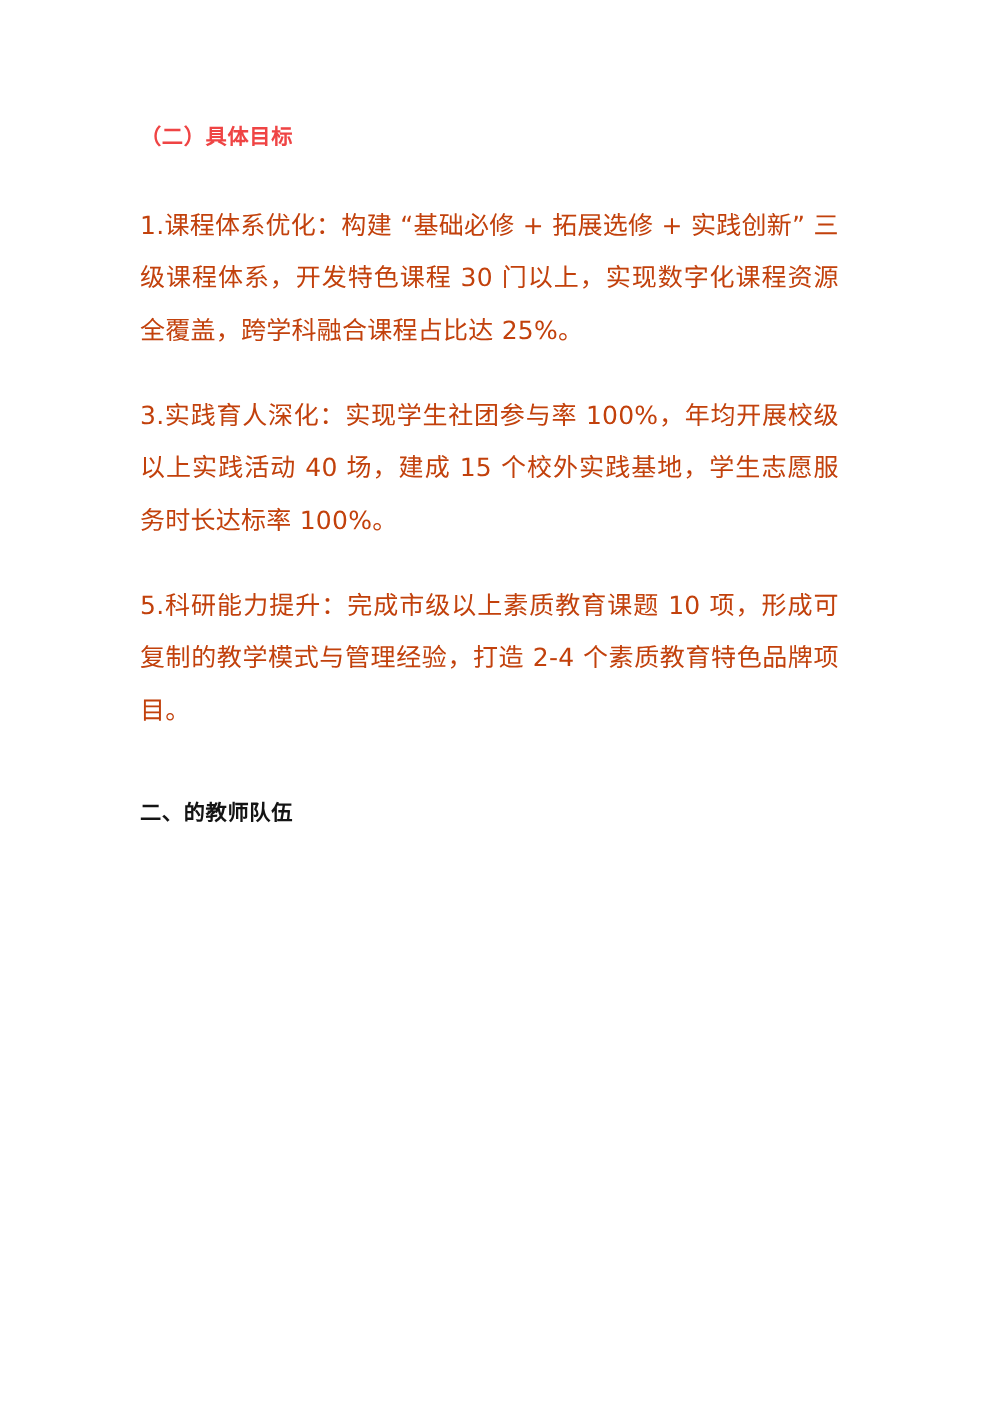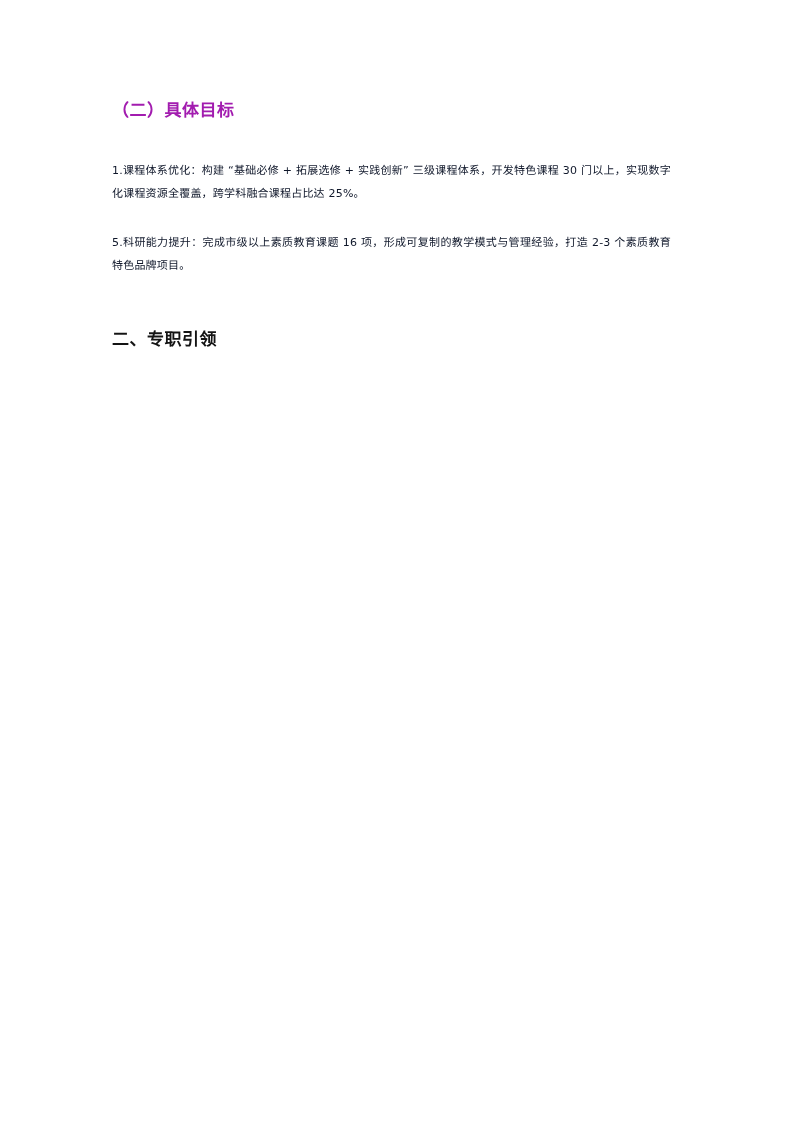--- a/index.html
+++ b/index.html
@@ -23,30 +23,30 @@
   }
   .doc-body {
     width: 100%;
   }
   .heading {
     font-size: 17px;
     line-height: 1.7;
     font-weight: 600;
     letter-spacing: 0.5px;
     margin: 0 0 34px 0;
-    color: #a21caf;
+    color: #ef4444;
   }
   .para {
-    font-size: 11px;
+    font-size: 20px;
     line-height: 2.1;
     letter-spacing: 0.2px;
     margin: 0 10px 26px 0;
     text-align: justify;
     text-justify: inter-ideograph;
-    color: #0f172a;
+    color: #c2410c;
   }
   .para:last-child {
     margin-bottom: 0;
   }
   .section-heading {
     font-size: 17px;
     line-height: 1.7;
     font-weight: 600;
     letter-spacing: 0.5px;
     margin: 48px 0 0 0;
@@ -57,20 +57,21 @@
 <body>
 
 <div class="page">
   <div class="doc-body">
 
     <p class="heading">（二）具体目标</p>
 
     <p class="para">1.课程体系优化：构建 “基础必修 + 拓展选修 + 实践创新” 三级课程体系，开发特色课程 30 门以上，实现数字化课程资源全覆盖，跨学科融合课程占比达 25%。</p>
 
 
+    <p class="para">3.实践育人深化：实现学生社团参与率 100%，年均开展校级以上实践活动 40 场，建成 15 个校外实践基地，学生志愿服务时长达标率 100%。</p>
 
 
-    <p class="para">5.科研能力提升：完成市级以上素质教育课题 16 项，形成可复制的教学模式与管理经验，打造 2-3 个素质教育特色品牌项目。</p>
+    <p class="para">5.科研能力提升：完成市级以上素质教育课题 10 项，形成可复制的教学模式与管理经验，打造 2-4 个素质教育特色品牌项目。</p>
 
-    <p class="section-heading">二、专职引领</p>
+    <p class="section-heading">二、的教师队伍</p>
 
   </div>
 </div>
 
 </body></html>

